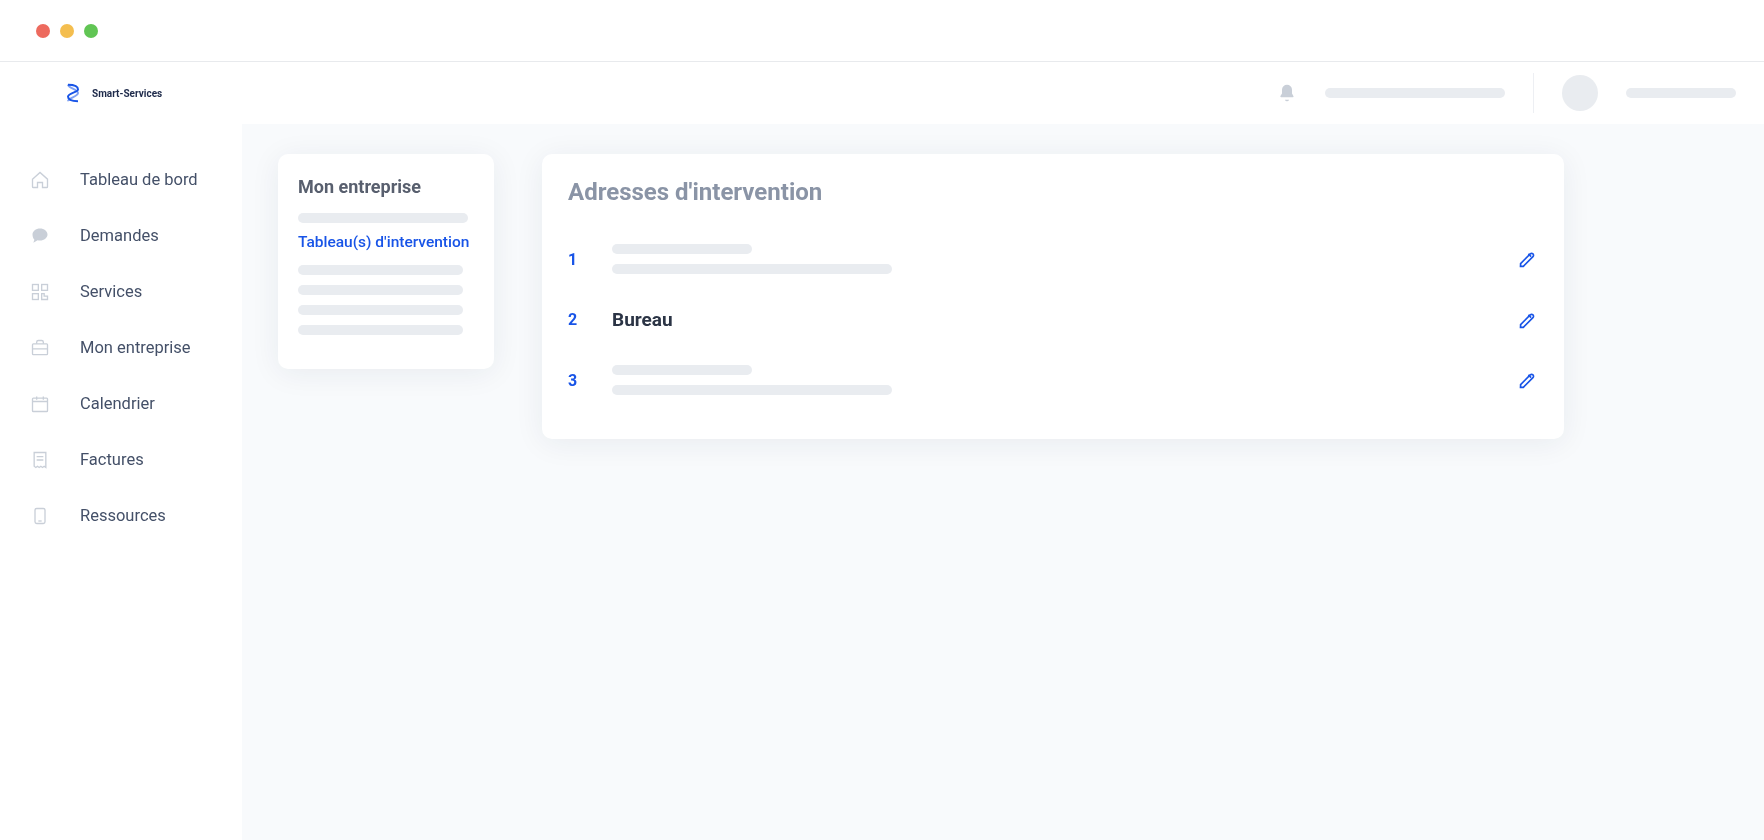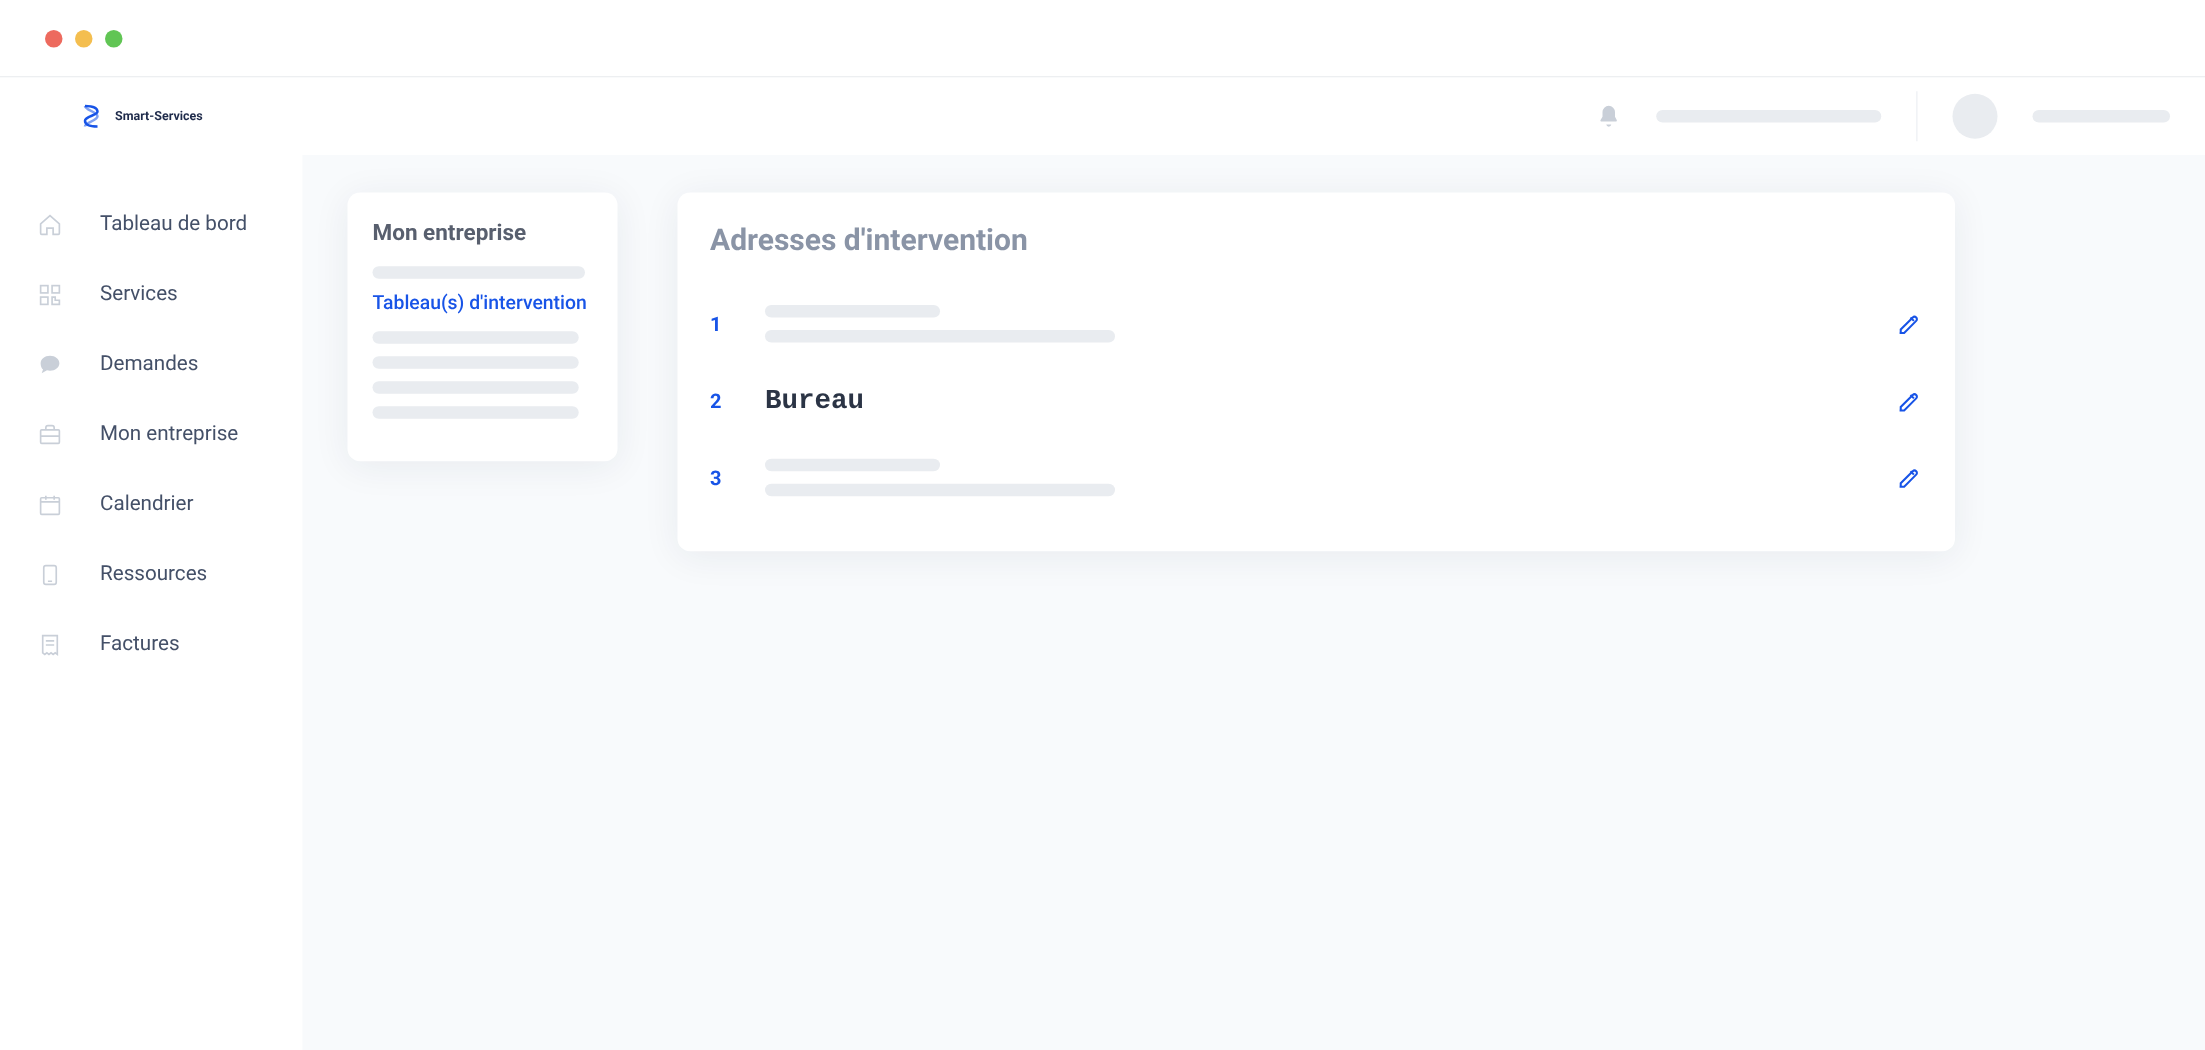--- a/index.html
+++ b/index.html
@@ -150,24 +150,23 @@
 }
 .addr-num {
   color: #1854e7;
   font-weight: 700;
   font-size: 16px;
   width: 16px;
   text-align: left;
 }
 .addr-body { flex: 1; }
 .addr-name {
-  font-size: 22px;
+  font-size: 19px;
   font-weight: 700;
   color: #2b3445;
-  font-family: Liberation Mono, monospace;
 }
 .addr-detail {
   font-size: 15.5px;
   font-style: italic;
   color: #6a7386;
   margin-top: 3px;
 }
 .addr-ph1 { width: 140px; height: 10px; margin-bottom: 10px; }
 .addr-ph2 { width: 280px; height: 10px; }
 
@@ -223,66 +222,66 @@
   <nav class="sidebar">
 
     <div class="nav-item">
       <svg class="nav-icon" viewBox="0 0 24 24" fill="none" stroke="currentColor" stroke-width="1.6">
         <path d="M3 11 12 3l9 8v9a1 1 0 0 1-1 1h-5v-6h-6v6H4a1 1 0 0 1-1-1v-9Z"></path>
       </svg>
       <span>Tableau de bord</span>
     </div>
 
     <div class="nav-item">
+      <svg class="nav-icon" viewBox="0 0 24 24" fill="currentColor">
+        <path d="M12 3c5 0 9 3.2 9 7.2s-4 7.2-9 7.2c-1 0-2-.13-2.9-.37L4 20l1.3-3.6C3.9 15 3 12.9 3 10.2 3 6.2 7 3 12 3Z"></path>
+      </svg>
+      <span>Demandes</span>
+    </div>
+
+    <div class="nav-item">
       <svg class="nav-icon" viewBox="0 0 24 24" fill="none" stroke="currentColor" stroke-width="1.6">
         <rect x="3" y="3" width="7" height="7"></rect>
           <rect x="14" y="3" width="7" height="7"></rect>
         <rect x="3" y="14" width="7" height="7"></rect>
           <path d="M14 14h3v3h4v4h-7z"></path>
       </svg>
       <span>Services</span>
     </div>
 
     <div class="nav-item">
-      <svg class="nav-icon" viewBox="0 0 24 24" fill="currentColor">
-        <path d="M12 3c5 0 9 3.2 9 7.2s-4 7.2-9 7.2c-1 0-2-.13-2.9-.37L4 20l1.3-3.6C3.9 15 3 12.9 3 10.2 3 6.2 7 3 12 3Z"></path>
-      </svg>
-      <span>Demandes</span>
-    </div>
-
-    <div class="nav-item">
       <svg class="nav-icon" viewBox="0 0 24 24" fill="none" stroke="currentColor" stroke-width="1.6">
         <rect x="3" y="7" width="18" height="13" rx="1"></rect>
         <path d="M8 7V5a2 2 0 0 1 2-2h4a2 2 0 0 1 2 2v2M3 13h18"></path>
       </svg>
       <span>Mon entreprise</span>
     </div>
 
     <div class="nav-item">
       <svg class="nav-icon" viewBox="0 0 24 24" fill="none" stroke="currentColor" stroke-width="1.6">
         <rect x="3" y="5" width="18" height="16" rx="1"></rect>
         <path d="M3 9h18M8 3v4M16 3v4"></path>
       </svg>
       <span>Calendrier</span>
     </div>
 
     <div class="nav-item">
       <svg class="nav-icon" viewBox="0 0 24 24" fill="none" stroke="currentColor" stroke-width="1.6">
+        <path d="M5 3h14v18l-2-1.5-2 1.5-2-1.5-2 1.5-2-1.5-2 1.5-2-1.5V3Z"></path>
+        <path d="M8 8h8M8 12h8"></path>
+      </svg>
+      <span>Factures</span>
+    </div>
+
+    <div class="nav-item">
+      <svg class="nav-icon" viewBox="0 0 24 24" fill="none" stroke="currentColor" stroke-width="1.6">
         <rect x="6" y="3" width="12" height="18" rx="2"></rect>
         <path d="M10 18h4"></path>
       </svg>
       <span>Ressources</span>
-    </div>
-
-    <div class="nav-item">
-      <svg class="nav-icon" viewBox="0 0 24 24" fill="none" stroke="currentColor" stroke-width="1.6">
-        <path d="M5 3h14v18l-2-1.5-2 1.5-2-1.5-2 1.5-2-1.5-2 1.5-2-1.5V3Z"></path>
-        <path d="M8 8h8M8 12h8"></path>
-      </svg>
-      <span>Factures</span>
     </div>
   </nav>
 
   <div class="content">
 
     <div class="card side-card">
       <div class="side-title">Mon entreprise</div>
       <div class="ph-line" style="width:170px;"></div>
       <div class="side-active">Tableau(s) d'intervention</div>
       <div class="ph-line" style="width:165px;"></div>

